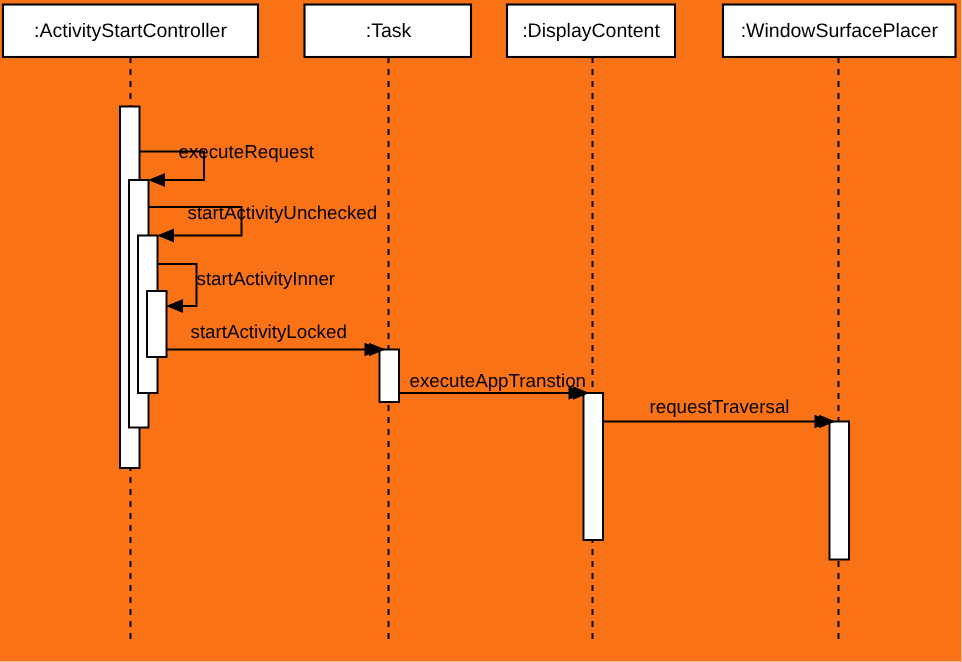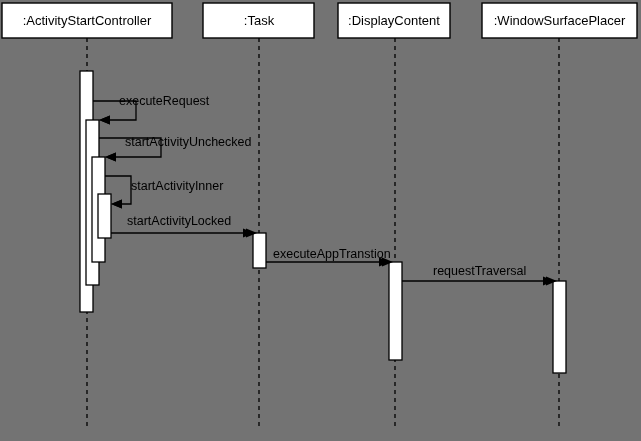--- a/index.html
+++ b/index.html
@@ -8,21 +8,21 @@
     padding: 0;
     background: #ffffff;
   }
   body {
     font-family: "Liberation Sans", sans-serif;
   }
   #diagram-root {
     position: relative;
     width: 641px;
     height: 441px;
-    background: #737373;
+    background: #f97316;
     overflow: hidden;
   }
   svg#seq-svg {
     display: block;
     width: 641px;
     height: 441px;
   }
   .lifeline-box-rect {
     fill: #ffffff;
     stroke: #000000;

